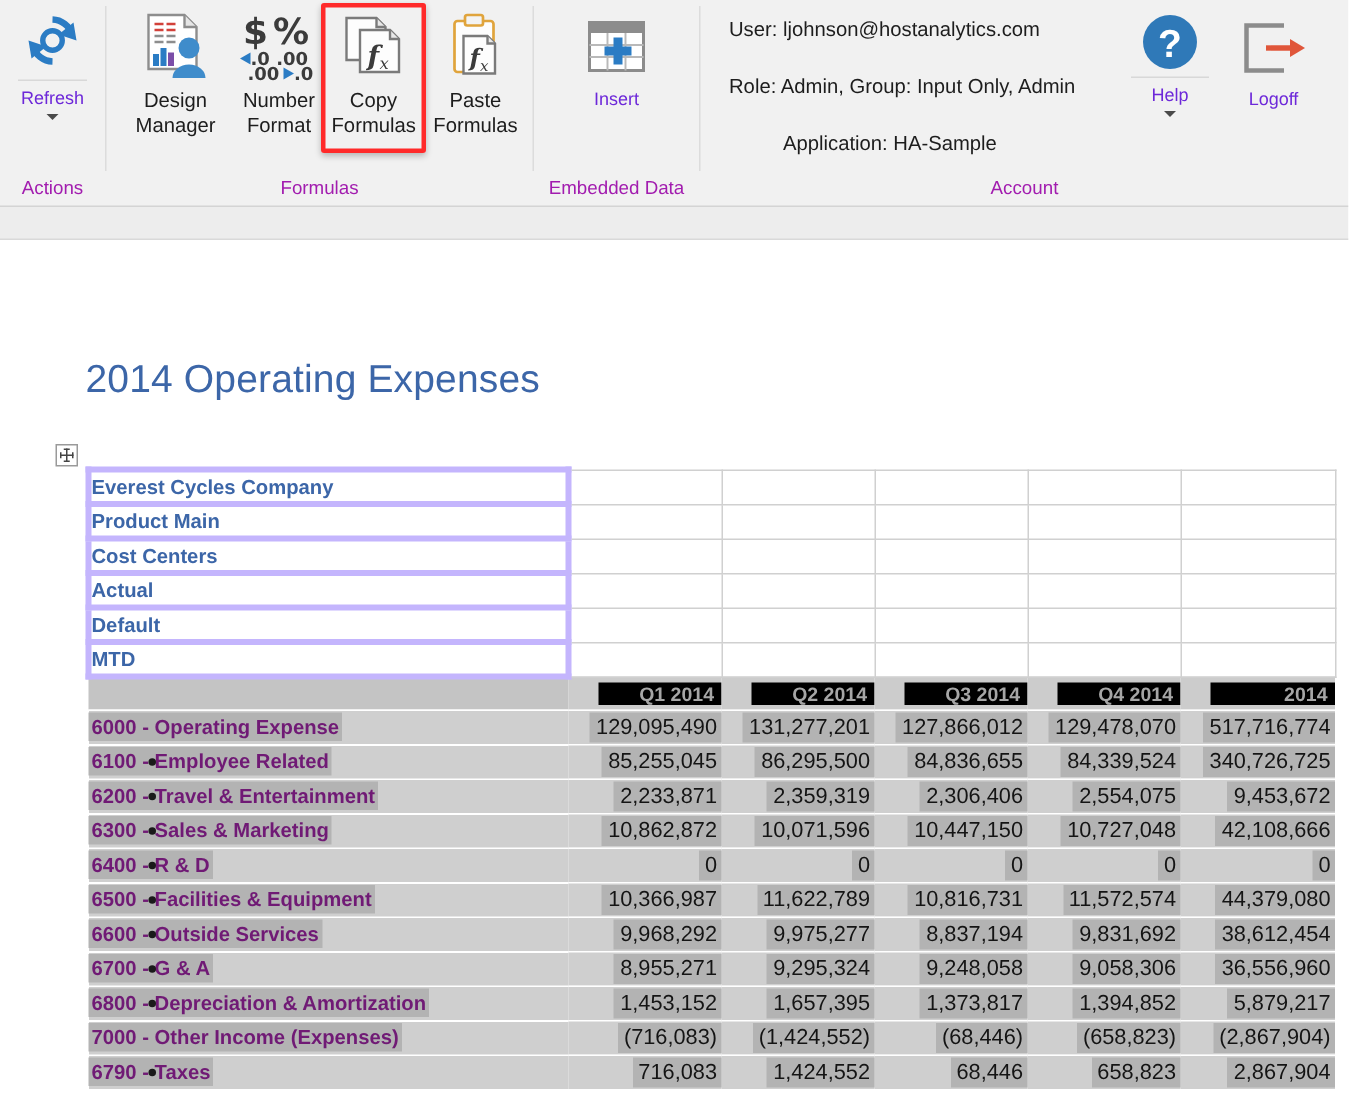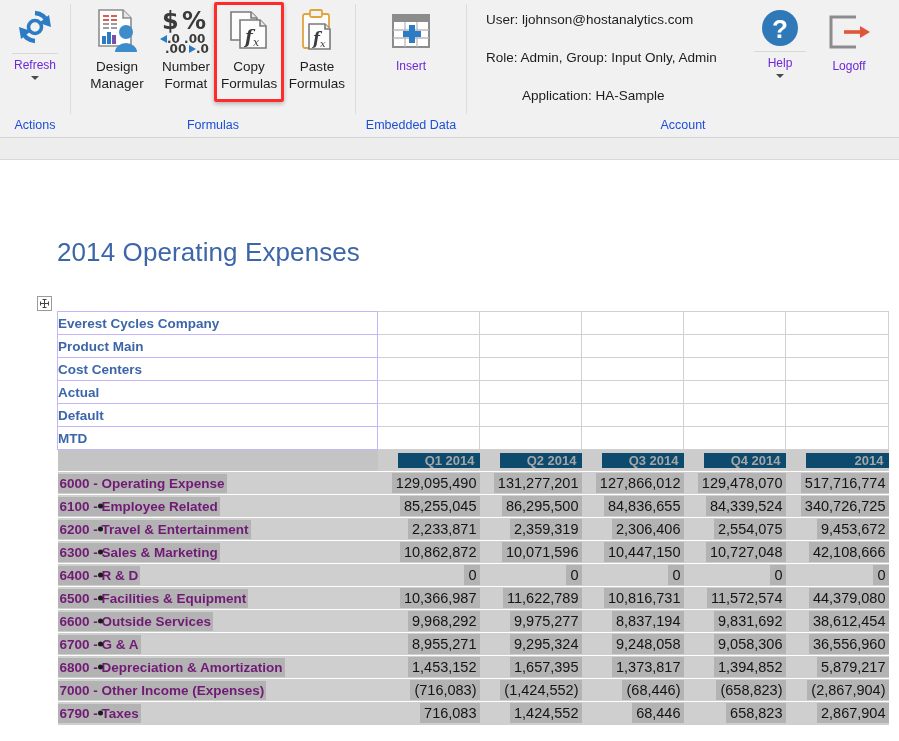--- a/index.html
+++ b/index.html
@@ -17,21 +17,21 @@
     position: absolute; left:0; top:0; width:899px; height:138px;
     background: #f1f1f1;
     border-bottom: 1px solid #d4d4d4;
   }
   .ribbon-body { position:absolute; left:0; top:0; right:0; height:117px; }
   .grp-sep {
     position:absolute; top:4px; width:1px; height:110px; background:#dcdcdc;
   }
   .grp-label {
     position:absolute; bottom:3px; height:18px; line-height:18px;
-    text-align:center; font-size:12.5px; color:#1d4ed8;
+    text-align:center; font-size:12.5px; color:#a21caf;
   }
 
   .ctl { position:absolute; text-align:center; }
   .ctl .cap {
     font-size:12px; color:#6d28d9; line-height:16px; white-space:nowrap;
   }
   .ctl .cap2 { font-size:13.5px; color:#1d1d1d; line-height:17px; }
   .icon-box { display:flex; align-items:center; justify-content:center; }
 
   .dropdown-caret {
@@ -81,33 +81,33 @@
     border-collapse:collapse; table-layout:fixed;
     width:831px;
   }
   table.grid td { padding:0; height:23px; vertical-align:middle; }
 
   .lbl-col { width:320px; }
   .num-col { width:102px; }
   .num-col-last { width:103px; }
 
   td.hdr-cell {
-    border:1px solid #c4b5fd;
+    border:4px solid #c4b5fd;
     color:#3c66a8; font-weight:bold; font-size:13.5px;
     padding-left:6px; background:#fff;
   }
   td.hdr-blank { border:1px solid #d0d0d0; background:#fff; }
 
   
   tr.coltitle td { background:#cccccc; border:none; height:22px; }
   tr.coltitle td.ct-label { background:#c4c4c4; }
   .ct-inner {
     display:block; text-align:right; padding-right:5px;
     font-size:13px; font-weight:bold; color:#a6a6a6;
-    background:#0c4a6e; margin-left:20px;
+    background:#000000; margin-left:20px;
   }
 
   
   tr.drow td { border:none; background:#cfcfcf; height:23px; }
   tr.drow td.rlabel { background:#cfcfcf; position:relative; }
   .rl-text {
     display:inline-block; font-size:13.5px; font-weight:bold; color:#701a75;
     background:#b3b3b3; line-height:19px; padding:0 2px;
   }
   .bullet {

